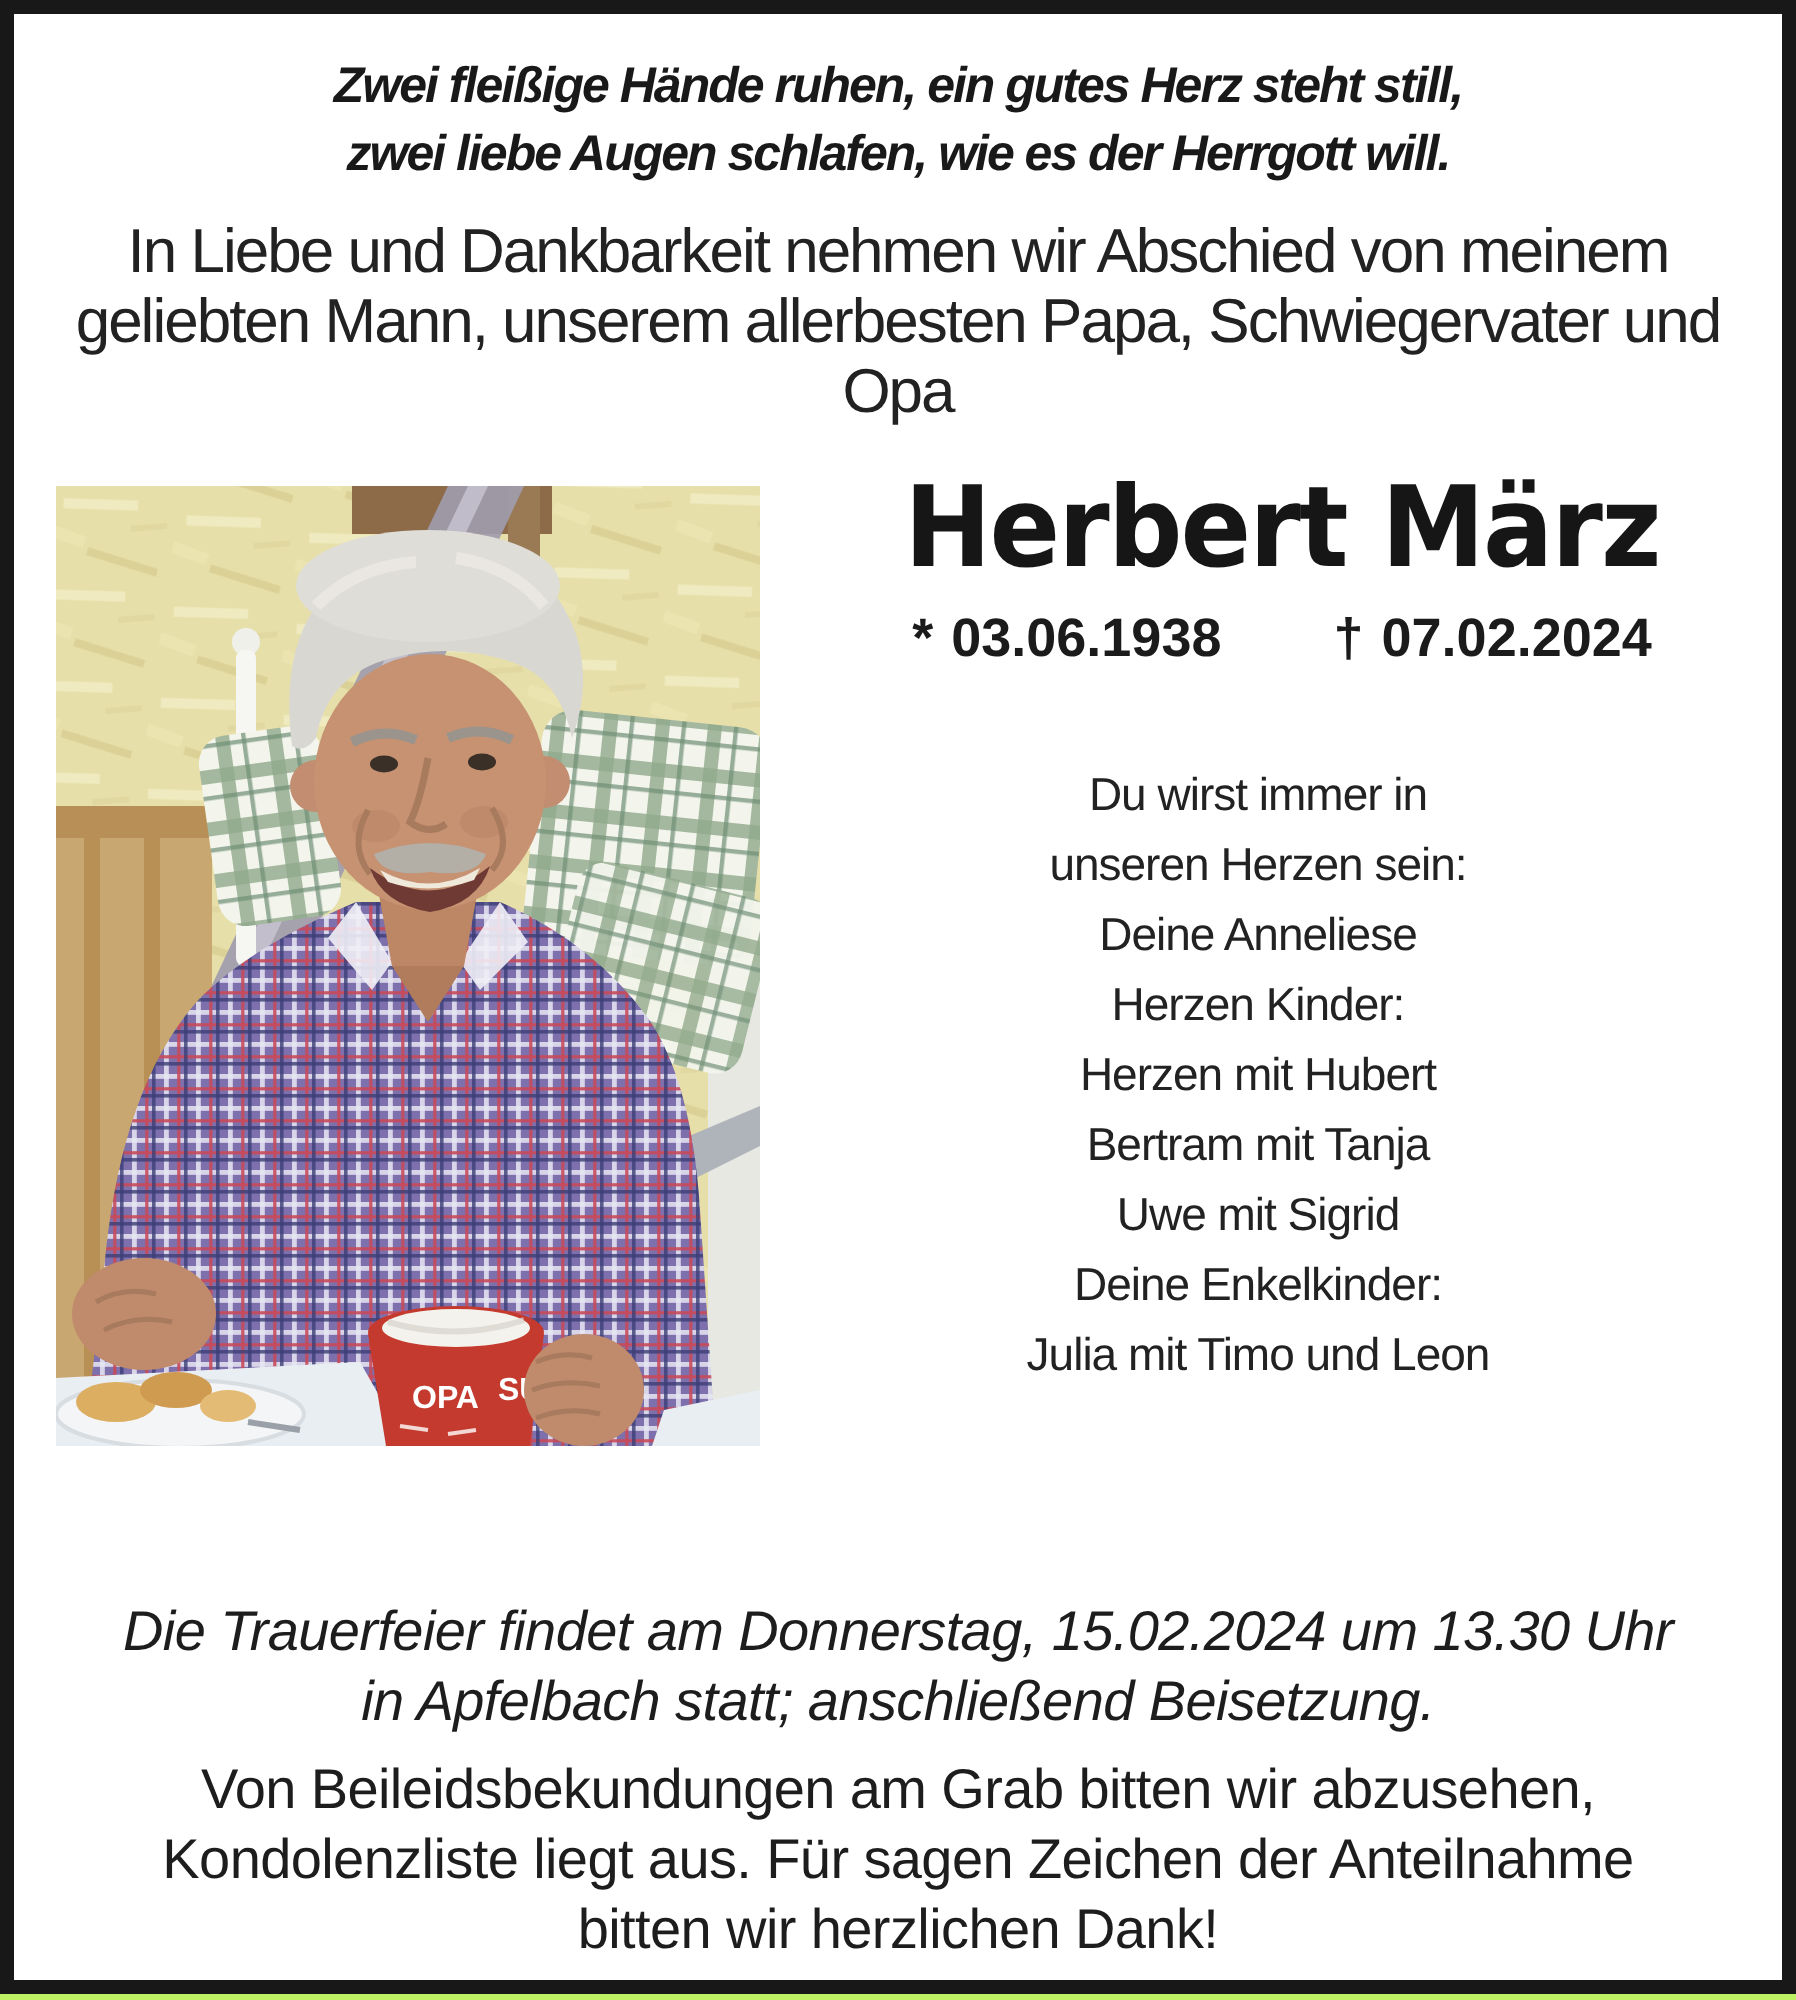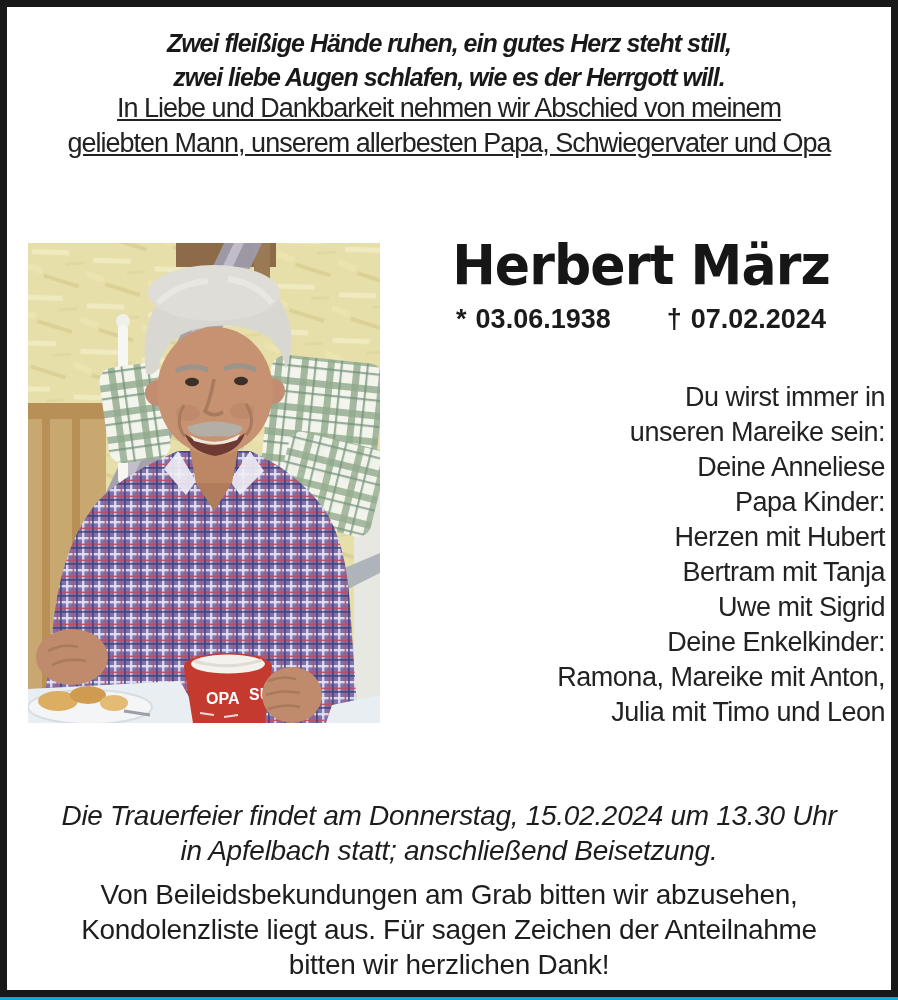--- a/index.html
+++ b/index.html
@@ -1,33 +1,33 @@
 <!DOCTYPE html>
 <html><head>
 <meta charset="utf-8">
 <style>
   html,body{margin:0;padding:0;background:#ffffff;}
-  .stage{position:relative;width:898px;height:1000px;background:#0ea5e9;font-family:"Liberation Sans",sans-serif;color:#1e1e1e;overflow:hidden;}
+  .stage{position:relative;width:898px;height:1000px;background:#bef264;font-family:"Liberation Sans",sans-serif;color:#1e1e1e;overflow:hidden;}
   .card{position:absolute;left:0;top:0;width:884px;height:983px;background:#ffffff;border:7px solid #181818;}
   .abs{position:absolute;}
   .center{text-align:center;width:100%;}
 
   .verse{top:19px;font-size:25px;font-weight:bold;font-style:italic;line-height:34px;letter-spacing:-1px;color:#191919;}
-  .intro{top:84px;font-size:27px;line-height:35px;letter-spacing:-1px;color:#222222;text-decoration:underline;}
+  .intro{top:101px;font-size:31px;line-height:35px;letter-spacing:-1px;color:#222222;}
 
   .photo{left:21px;top:236px;width:352px;height:344px;}
   .photo svg{display:block;}
 
   .rightcol{left:378px;top:228px;width:512px;text-align:center;}
   .name{font-size:56px;font-weight:bold;font-family:"DejaVu Sans","Liberation Sans",sans-serif;letter-spacing:-1px;transform:scaleX(.93);transform-origin:50% 50%;color:#161616;white-space:nowrap;line-height:60px;}
   .dates{display:flex;justify-content:center;gap:56px;margin-top:9px;font-size:27px;font-weight:bold;color:#1b1b1b;}
   .dates .d{display:flex;gap:9px;align-items:baseline;white-space:nowrap;}
   .dates .sym{font-size:27px;}
 
-  .family{left:366px;top:373px;width:512px;text-align:right;font-size:27px;line-height:35px;letter-spacing:-0.5px;color:#222222;}
+  .family{left:366px;top:373px;width:512px;text-align:center;font-size:23px;line-height:35px;letter-spacing:-0.5px;color:#222222;}
 
   .funeral1{top:791px;font-size:28px;line-height:35px;letter-spacing:-0.3px;color:#1d1d1d;font-style:italic;}
   .funeral2{top:870px;font-size:28px;line-height:35px;letter-spacing:-0.3px;color:#1d1d1d;}
 </style>
 </head>
 <body>
 
 <div class="stage">
   <div class="card">
 
@@ -159,28 +159,27 @@
         </div>
         <div class="d">
           <span class="sym">†</span>
           <span>07.02.2024</span>
         </div>
       </div>
     </div>
 
     <div class="abs family">
       <div>Du wirst immer in</div>
-      <div>unseren Mareike sein:</div>
+      <div>unseren Herzen sein:</div>
       <div>Deine Anneliese</div>
-      <div>Papa Kinder:</div>
+      <div>Herzen Kinder:</div>
       <div>Herzen mit Hubert</div>
       <div>Bertram mit Tanja</div>
       <div>Uwe mit Sigrid</div>
       <div>Deine Enkelkinder:</div>
-      <div>Ramona, Mareike mit Anton,</div>
       <div>Julia mit Timo und Leon</div>
     </div>
 
     <div class="abs center funeral1">
       <div>Die Trauerfeier findet am Donnerstag, 15.02.2024 um 13.30 Uhr</div>
       <div>in Apfelbach statt; anschließend Beisetzung.</div>
     </div>
 
     <div class="abs center funeral2">
       <div>Von Beileidsbekundungen am Grab bitten wir abzusehen,</div>

